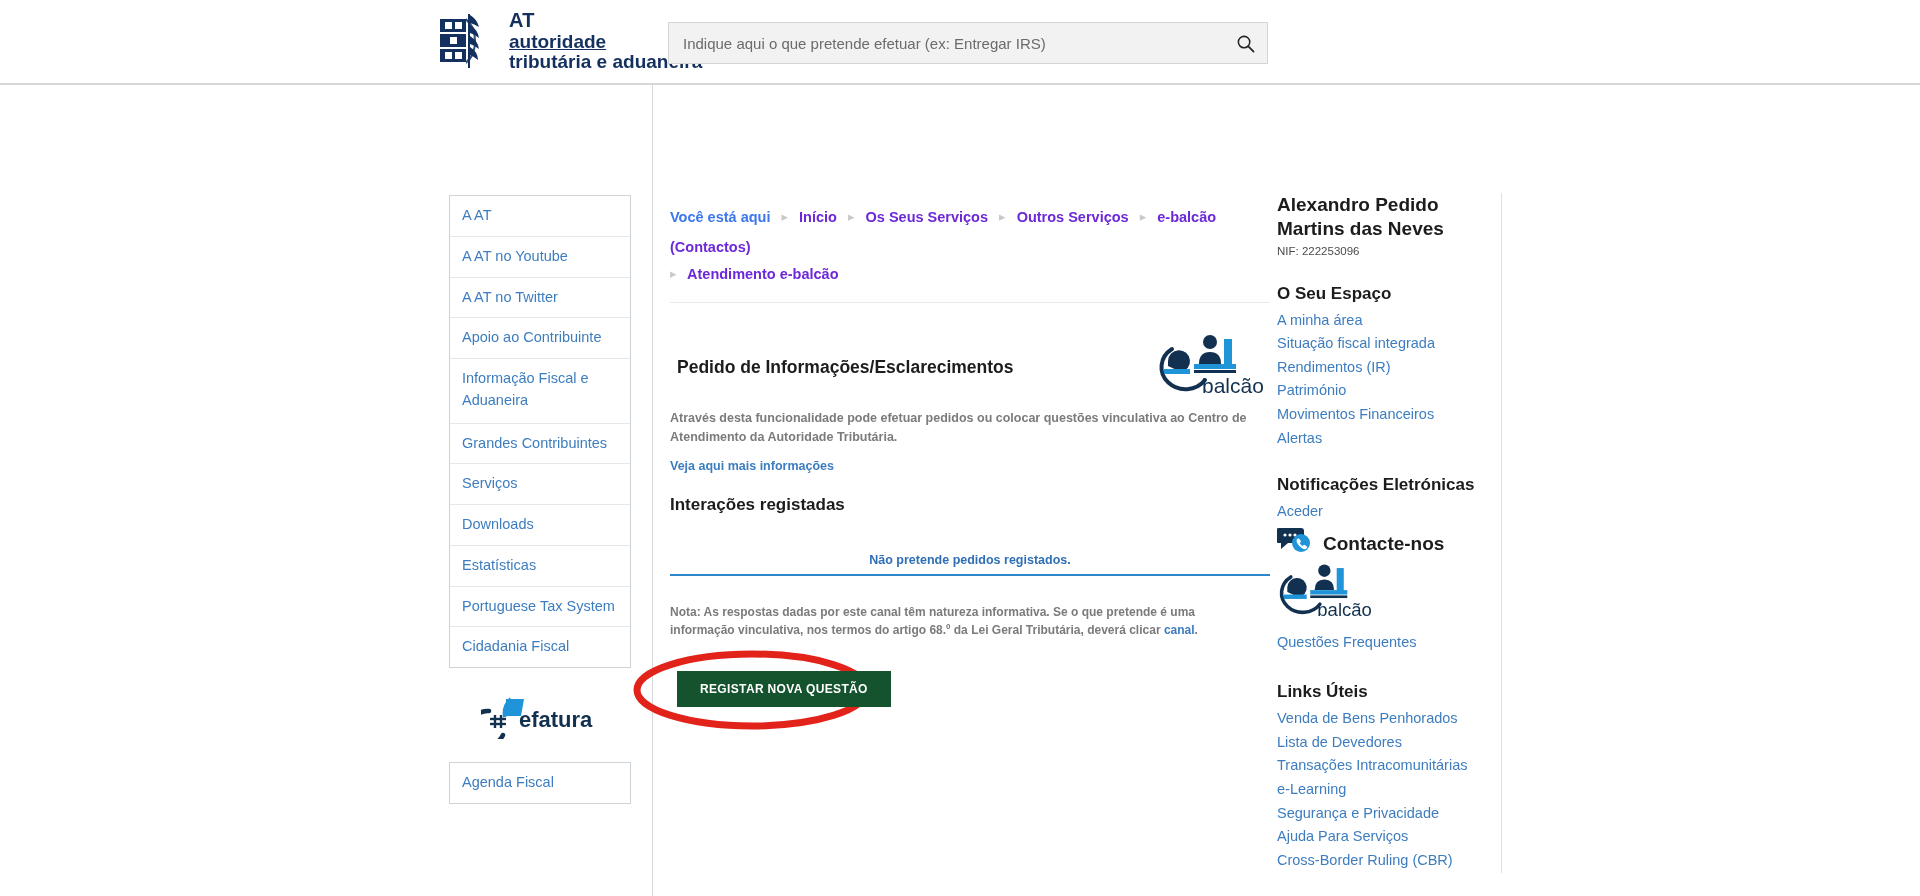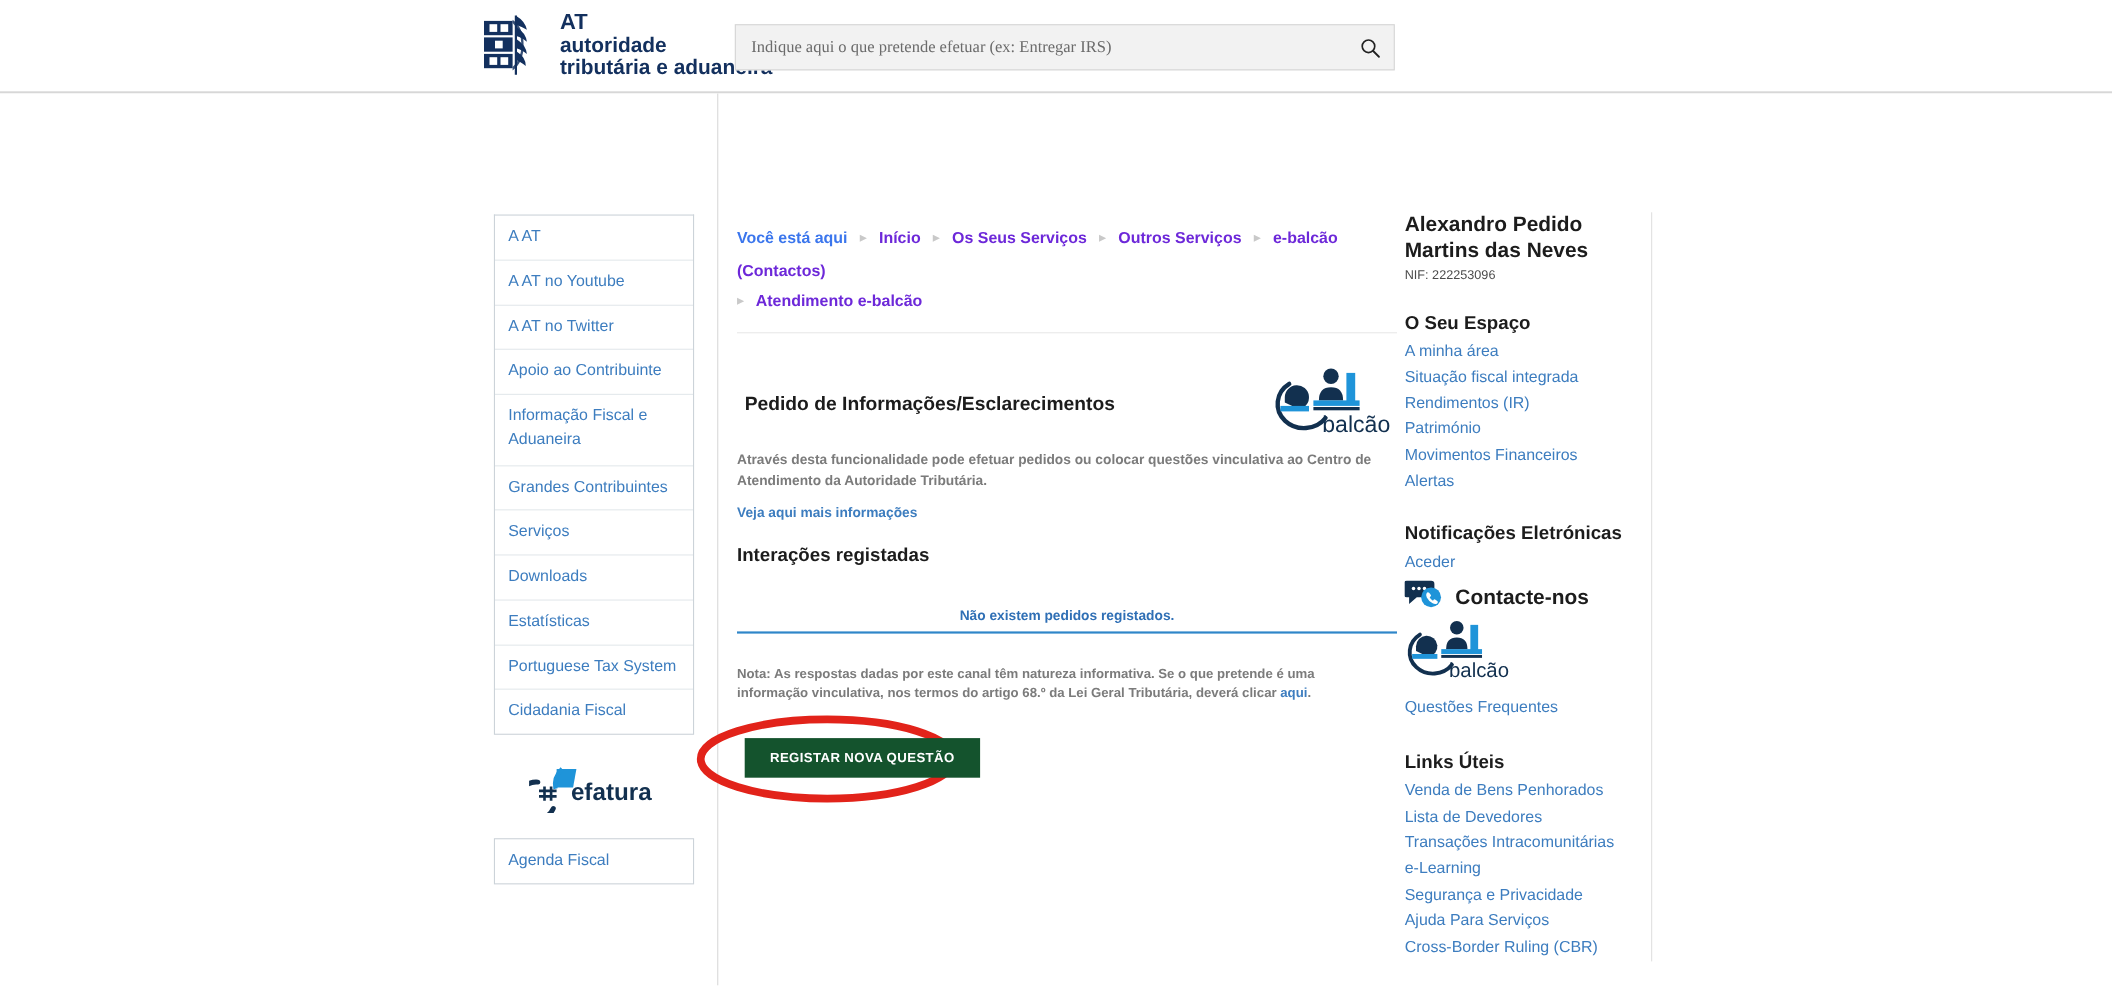--- a/index.html
+++ b/index.html
@@ -28,40 +28,40 @@
     display: flex;
     align-items: center;
     gap: 26px;
   }
   .logo-mark { width: 46px; height: 58px; display: block; }
   .logo-text {
     color: #13305e;
     line-height: 1.08;
   }
   .logo-text .l1 { font-size: 20px; font-weight: bold; letter-spacing: .2px; }
-  .logo-text .l2 { font-size: 19px; font-weight: bold; }
+  .logo-text .l2 { font-size: 19px; font-weight: bold; text-decoration: underline; }
   .logo-text .l3 { font-size: 19px; font-weight: bold; }
 
   .searchbar {
     position: absolute;
     left: 668px;
     top: 22px;
     width: 600px;
     height: 42px;
     background: #f2f2f2;
     border: 1px solid #d5d5d5;
     display: flex;
     align-items: center;
   }
   .searchbar input {
     flex: 1;
     border: none;
     outline: none;
     background: transparent;
-    font-family: Liberation Serif, serif;
+    font-family: Liberation Sans, sans-serif;
     font-size: 15px;
     color: #3b3b3b;
     padding: 0 14px;
   }
   .searchbar input::placeholder { color: #6b6b6b; }
   .search-btn {
     width: 44px; height: 40px;
     display: flex; align-items: center; justify-content: center;
     background: transparent; border: none; cursor: pointer;
     color: #222;
@@ -405,24 +405,24 @@
           <text x="44" y="62" font-family="Liberation Sans, sans-serif" font-size="21" fill="#12304f">balcão</text>
         </svg>
       </div>
     </div>
 
     <p class="intro">Através desta funcionalidade pode efetuar pedidos ou colocar questões vinculativa ao Centro de Atendimento da Autoridade Tributária.</p>
     <a class="intro-link">Veja aqui mais informações</a>
 
     <h2 class="section-title">Interações registadas</h2>
 
-    <div class="empty-state">Não existem pedidos registados.</div>
+    <div class="empty-state">Não pretende pedidos registados.</div>
 
     <p class="note">
-      <span>Nota: As respostas dadas por este canal têm natureza informativa. Se o que pretende é uma informação vinculativa, nos termos do artigo 68.º da Lei Geral Tributária, deverá clicar </span><a>aqui</a><span>.</span>
+      <span>Nota: As respostas dadas por este canal têm natureza informativa. Se o que pretende é uma informação vinculativa, nos termos do artigo 68.º da Lei Geral Tributária, deverá clicar </span><a>canal</a><span>.</span>
     </p>
 
     <div class="btn-wrap">
       <svg class="highlight-ellipse" viewBox="0 0 245 82">
         <ellipse cx="122" cy="41" rx="115" ry="36" fill="none" stroke="#e2231a" stroke-width="7"></ellipse>
       </svg>
       <button class="btn-primary">REGISTAR NOVA QUESTÃO</button>
     </div>
   </div>
 

